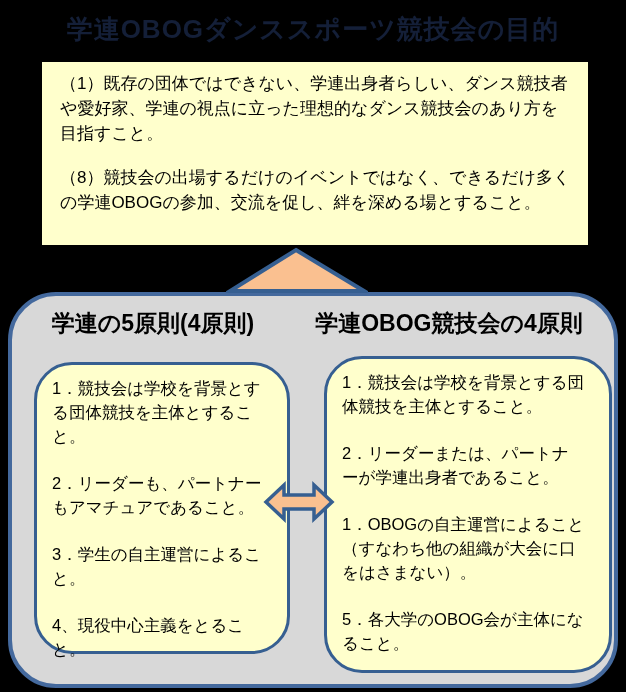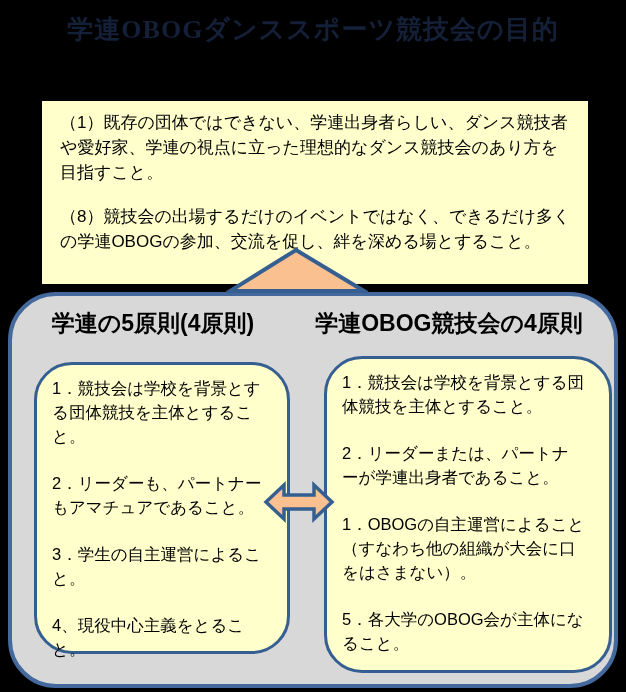--- a/index.html
+++ b/index.html
@@ -2,26 +2,26 @@
 <html><head>
 <meta charset="utf-8">
 <style>
   html,body{margin:0;padding:0;background:#000;}
   #page{
     position:relative;width:626px;height:692px;background:#000000;
     font-family:"Liberation Sans","DejaVu Sans",sans-serif;overflow:hidden;
   }
   #slide-title{
     position:absolute;top:12px;left:0;width:626px;text-align:center;
-    font-size:26px;font-weight:bold;color:#141f38;letter-spacing:1px;font-family:Liberation Serif, serif;
+    font-size:26px;font-weight:bold;color:#141f38;letter-spacing:1px;
   }
   #goal-box{
     position:absolute;left:42px;top:62px;width:546px;height:183px;
     background:#FFFFCC;box-sizing:border-box;padding:9px 16px 0 18px;
-    font-size:17px;line-height:25px;color:#000;margin-top:39px;
+    font-size:17px;line-height:25px;color:#000;
   }
   #goal-box p{margin:0 0 19px 0;}
   .shape-icon{position:absolute;display:block;line-height:0;}
   #up-arrow-wrap{left:226px;top:247px;z-index:2;}
   #principles-group{
     position:absolute;left:8px;top:292px;width:610px;height:396px;
     box-sizing:border-box;background:#D8D8D8;border:4px solid #44699D;
     border-radius:48px;
   }
   .panel-heading{

